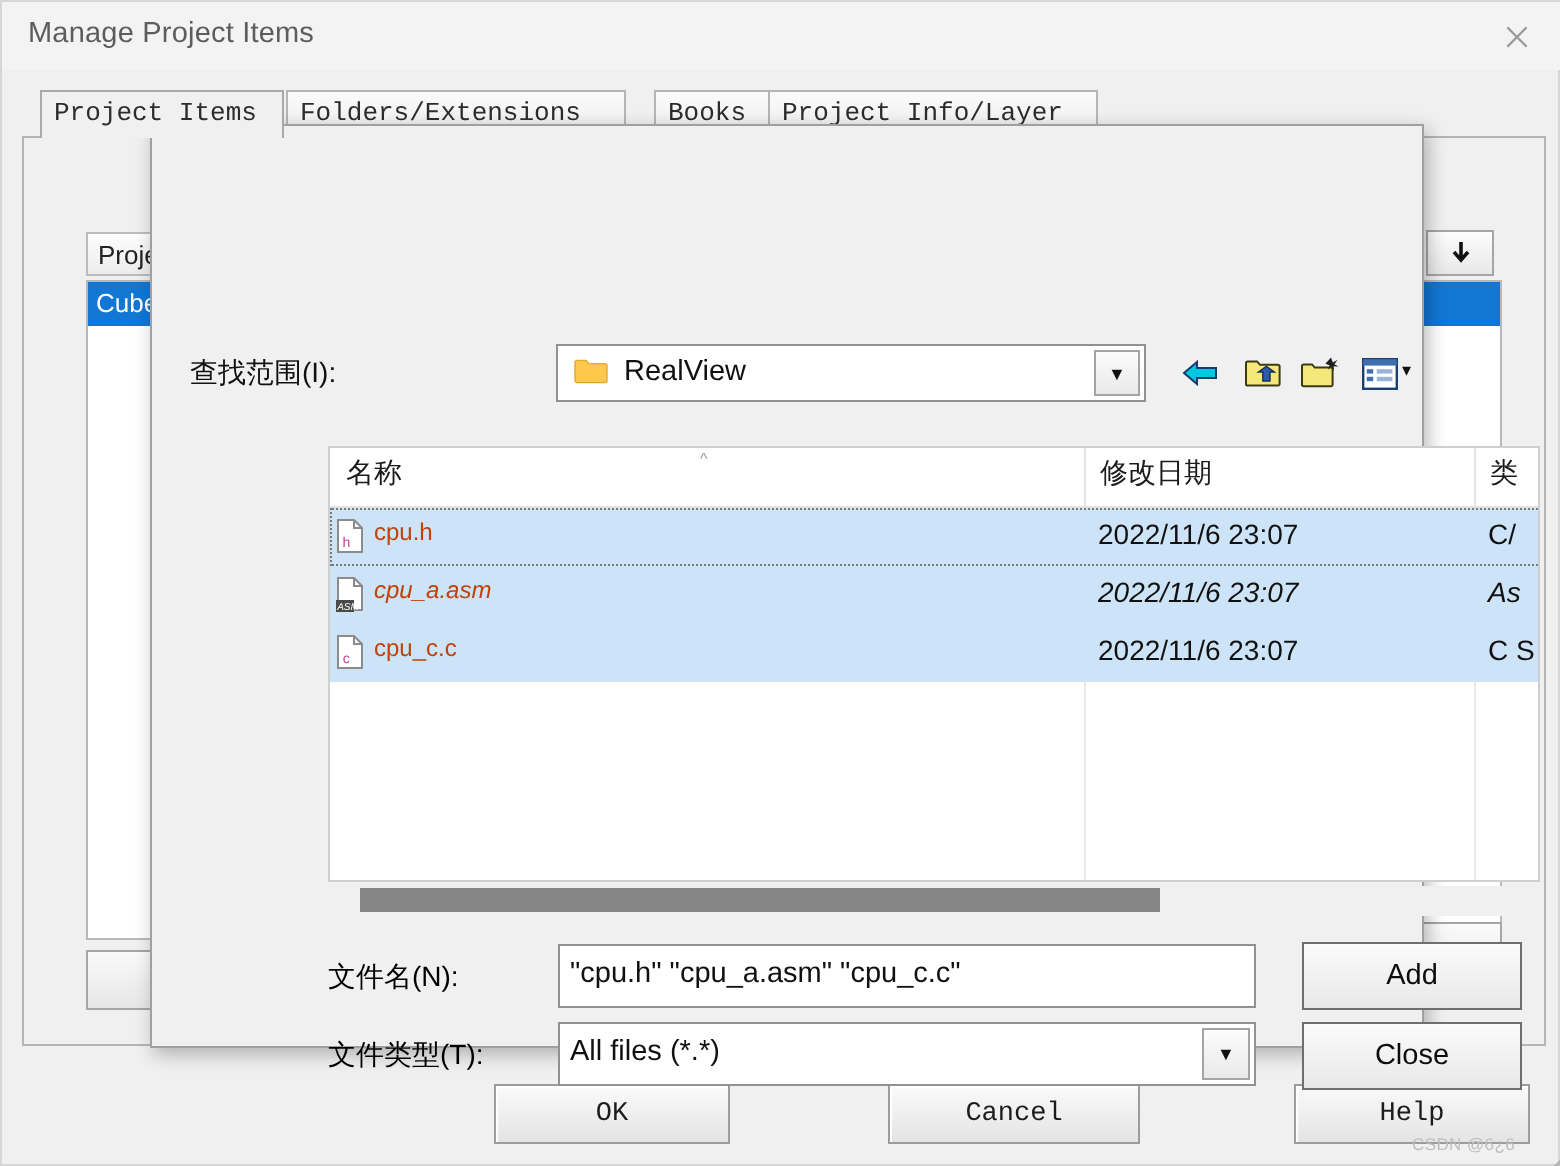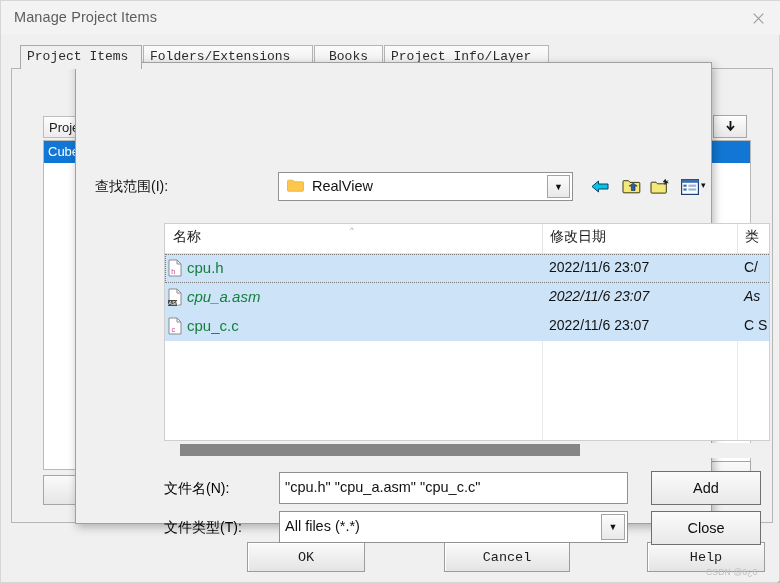--- a/index.html
+++ b/index.html
@@ -311,22 +311,22 @@
   .fl-row {
     position: absolute;
     left: 0;
     width: 606px; height: 29px;
   }
   .fl-row.selected { background: #cde3f7; }
   .fl-row.focused  { outline: 1px dotted #7a7a7a; outline-offset: -1px; }
   .fl-name {
     position: absolute;
     left: 22px; top: 5px;
-    font-size: 15px;
-    color: #15803d;
+    font-size: 12px;
+    color: #c2410c;
     white-space: nowrap;
   }
   .fl-date {
     position: absolute;
     left: 384px; top: 5px;
     font-size: 14px;
     color: #111;
     white-space: nowrap;
   }
   .fl-type {
@@ -441,21 +441,21 @@
     <div id="titlebar-close">
       <svg width="11" height="11" viewBox="0 0 11 11">
         <path d="M0.7 0.7 L10.3 10.3 M10.3 0.7 L0.7 10.3" stroke="#9a9a9a" stroke-width="1.1" fill="none"></path>
       </svg>
     </div>
   </div>
 
   <div id="tabstrip">
     <div class="bg-tab active" style="left:9px;  width:122px;">Project Items</div>
     <div class="bg-tab" style="left:132px;width:170px;">Folders/Extensions</div>
-    <div class="bg-tab" style="left:303px;width:69px;text-align:center;">Books</div>
+    <div class="bg-tab" style="left:316px;width:69px;">Books</div>
     <div class="bg-tab" style="left:373px;width:165px;">Project Info/Layer</div>
   </div>
 
   <div id="tabpanel"></div>
 
   <div id="bg-label-proj">Proje</div>
 
   <div id="bg-list-left" class="bg-listbox">
     <div class="bg-list-sel">Cube</div>
   </div>

